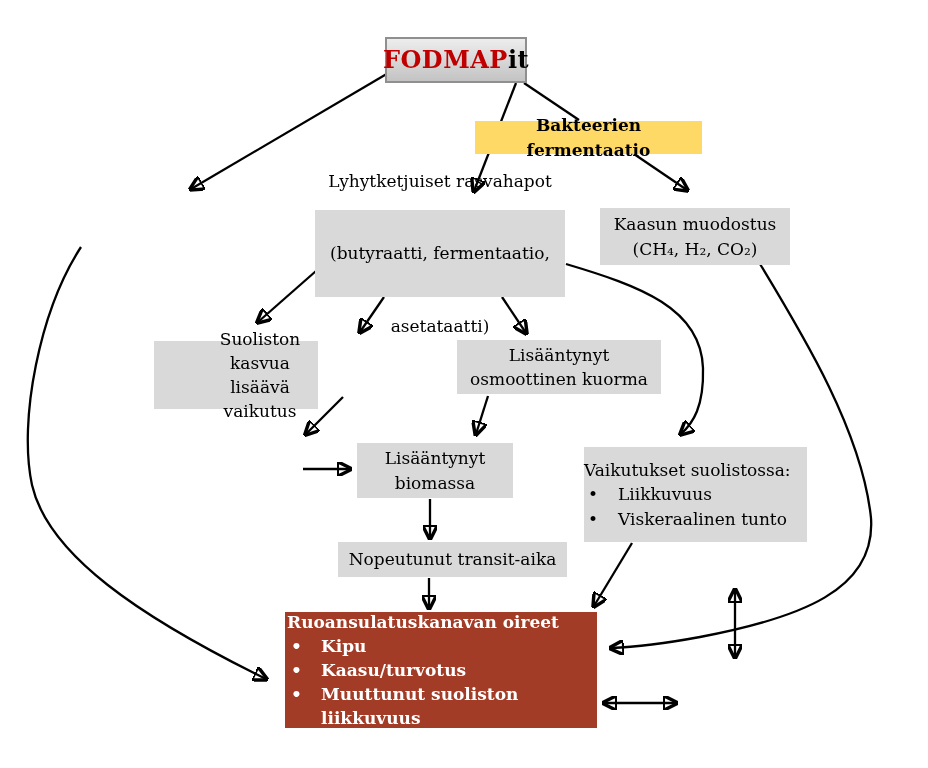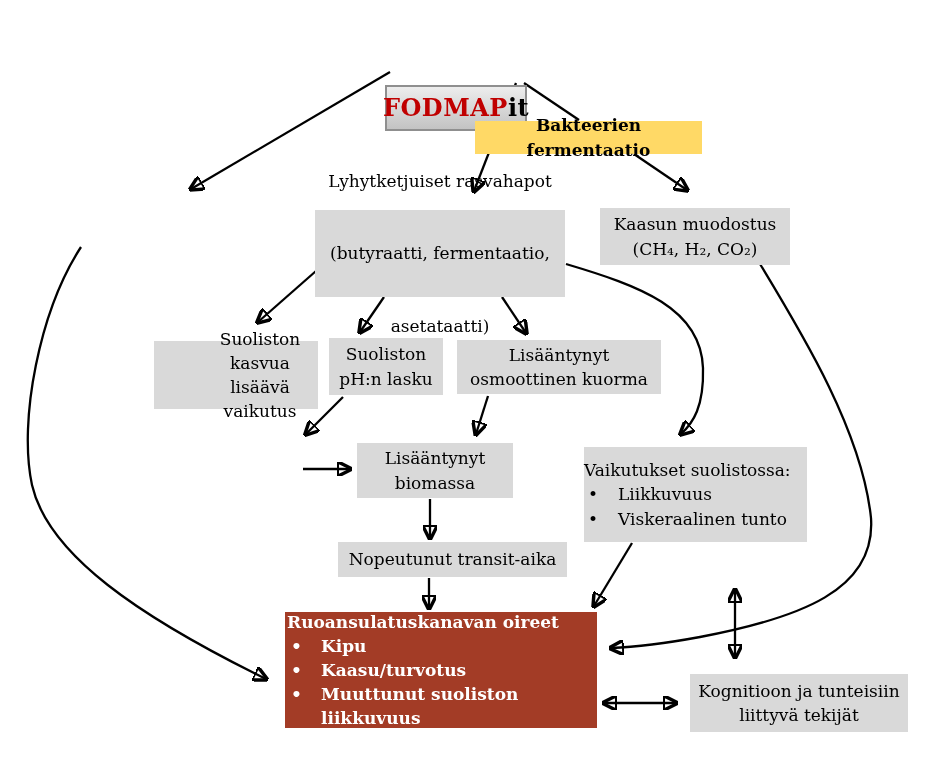--- a/index.html
+++ b/index.html
@@ -15,21 +15,21 @@
     position:absolute; z-index:2;
     background:#d9d9d9; color:#000;
     display:flex; flex-direction:column;
     align-items:center; justify-content:center;
     text-align:center; font-size:17px; line-height:1.42;
   }
   .node .ln { display:block; }
   .title-box {
     background:linear-gradient(#ededed,#c3c3c3);
     border:2px solid #8f8f8f;
-    font-size:24px; font-weight:bold; letter-spacing:0.5px;margin-top:48px;
+    font-size:24px; font-weight:bold; letter-spacing:0.5px;
   }
   .title-box .hl { color:#c00000; }
   .yellow-box { background:#ffd966; font-weight:bold; font-size:17px; }
   .red-box {
     background:#a33c26; color:#ffffff; font-weight:bold;
     align-items:flex-start; text-align:left;
     padding:10px 2px; font-size:17px;
   }
   .list-box { align-items:flex-start; text-align:left; padding:8px 0; }
   .bullet-row { display:flex; }
@@ -94,24 +94,20 @@
   <div class="node" style="left:600px; top:208px; width:190px; height:57px;">
     <span class="ln">Kaasun muodostus</span>
     <span class="ln">(CH₄, H₂, CO₂)</span>
   </div>
 
   <div class="node" style="left:154px; top:341px; width:164px; height:68px;padding-left:48px;">
     <span class="ln">Suoliston kasvua</span>
     <span class="ln">lisäävä vaikutus</span>
   </div>
 
-  <div class="node" style="left:329px; top:338px; width:114px; height:57px;">
-    <span class="ln">Suoliston</span>
-    <span class="ln">pH:n lasku</span>
-  </div>
 
   <div class="node" style="left:457px; top:340px; width:204px; height:54px;">
     <span class="ln">Lisääntynyt</span>
     <span class="ln">osmoottinen kuorma</span>
   </div>
 
 
   <div class="node" style="left:357px; top:443px; width:156px; height:55px;">
     <span class="ln">Lisääntynyt</span>
     <span class="ln">biomassa</span>
@@ -142,18 +138,14 @@
     <span class="bullet-row">
       <span class="bdot">•</span>
       <span>Kaasu/turvotus</span>
     </span>
     <span class="bullet-row">
       <span class="bdot">•</span>
       <span>Muuttunut suoliston liikkuvuus</span>
     </span>
   </div>
 
-  <div class="node" style="left:690px; top:674px; width:218px; height:58px;">
-    <span class="ln">Kognitioon ja tunteisiin</span>
-    <span class="ln">liittyvä tekijät</span>
-  </div>
 
 </div>
 
 </body></html>

